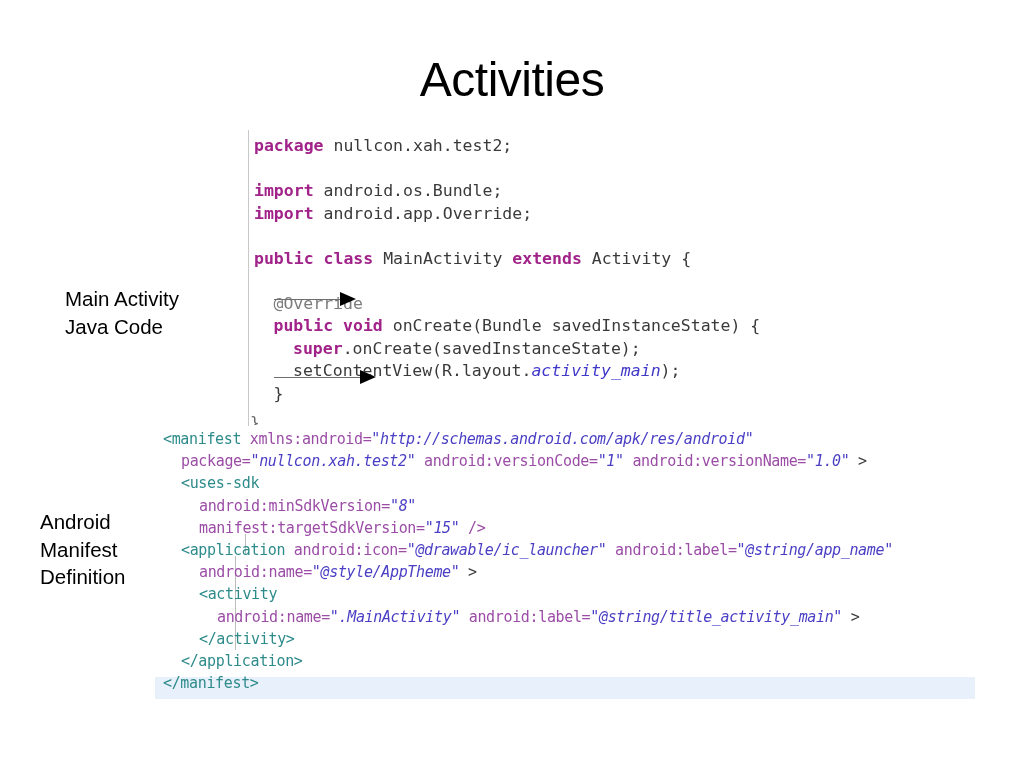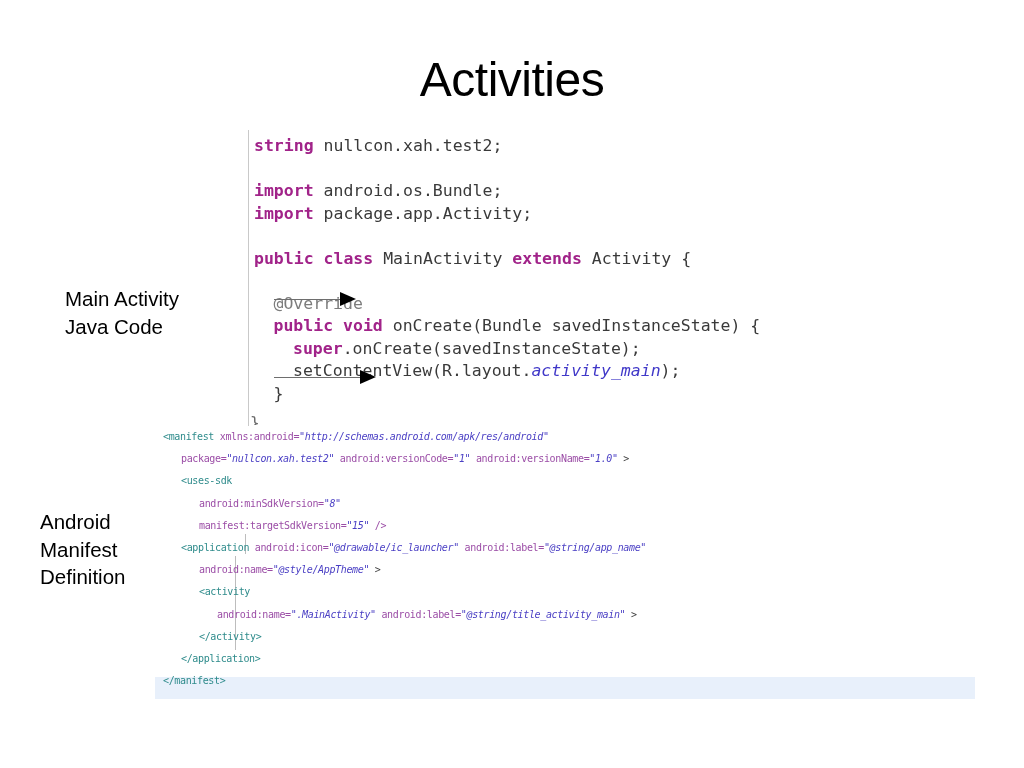--- a/index.html
+++ b/index.html
@@ -109,21 +109,21 @@
     position: absolute;
     left: 155px;
     top: 428px;
     width: 850px;
     height: 280px;
   }
   .xline {
     position: absolute;
     left: 8px;
     font-family: "DejaVu Sans Mono", monospace;
-    font-size: 10px;
+    font-size: 15px;
     line-height: 1;
     white-space: pre;
     color: #3d3d3d;
     letter-spacing: -0.35px;
   }
   .xtag  { color: #2E8B8B; }
   .xattr { color: #9B4DA6; }
   .xval  { color: #4A3FC4; font-style: italic; }
   .xpunc { color: #3d3d3d; }
 
@@ -167,24 +167,24 @@
 <div class="caption" id="caption-java">Main Activity
 Java Code</div>
 
 <div class="caption" id="caption-manifest">Android
 Manifest
 Definition</div>
 
 <div id="java-code-block">
   <div id="java-gutter-line"></div>
   <div id="java-lines">
-      <div class="jline" style="top: 8px; left: 6px;"><span class="jkw">string</span><span class="jplain"> nullcon.xah.test2;</span></div>
+      <div class="jline" style="top: 8px; left: 6px;"><span class="jkw">package</span><span class="jplain"> nullcon.xah.test2;</span></div>
       <div class="jline" style="top: 30.5px; left: 6px;"><span class="jplain"></span></div>
       <div class="jline" style="top: 53px; left: 6px;"><span class="jkw">import</span><span class="jplain"> android.os.Bundle;</span></div>
-      <div class="jline" style="top: 75.5px; left: 6px;"><span class="jkw">import</span><span class="jplain"> package.app.Activity;</span></div>
+      <div class="jline" style="top: 75.5px; left: 6px;"><span class="jkw">import</span><span class="jplain"> android.app.Override;</span></div>
       <div class="jline" style="top: 98px; left: 6px;"><span class="jplain"></span></div>
       <div class="jline" style="top: 120.5px; left: 6px;"><span class="jkw">public class</span><span class="jplain"> MainActivity </span><span class="jkw">extends</span><span class="jplain"> Activity {</span></div>
       <div class="jline" style="top: 143px; left: 6px;"><span class="jplain"></span></div>
       <div class="jline" style="top: 165.5px; left: 25.5px;"><span class="janno">@Override</span></div>
       <div class="jline" style="top: 188px; left: 25.5px;"><span class="jkw">public void</span><span class="jplain"> onCreate(Bundle savedInstanceState) {</span></div>
       <div class="jline" style="top: 210.5px; left: 45px; text-align: right;"><span class="jkw">super</span><span class="jplain">.onCreate(savedInstanceState);</span></div>
       <div class="jline" style="top: 233px; left: 45px;"><span class="jplain">setContentView(R.layout.</span><span class="jfield">activity_main</span><span class="jplain">);</span></div>
       <div class="jline" style="top: 255.5px; left: 25.5px;"><span class="jplain">}</span></div>
     </div>
 </div>

